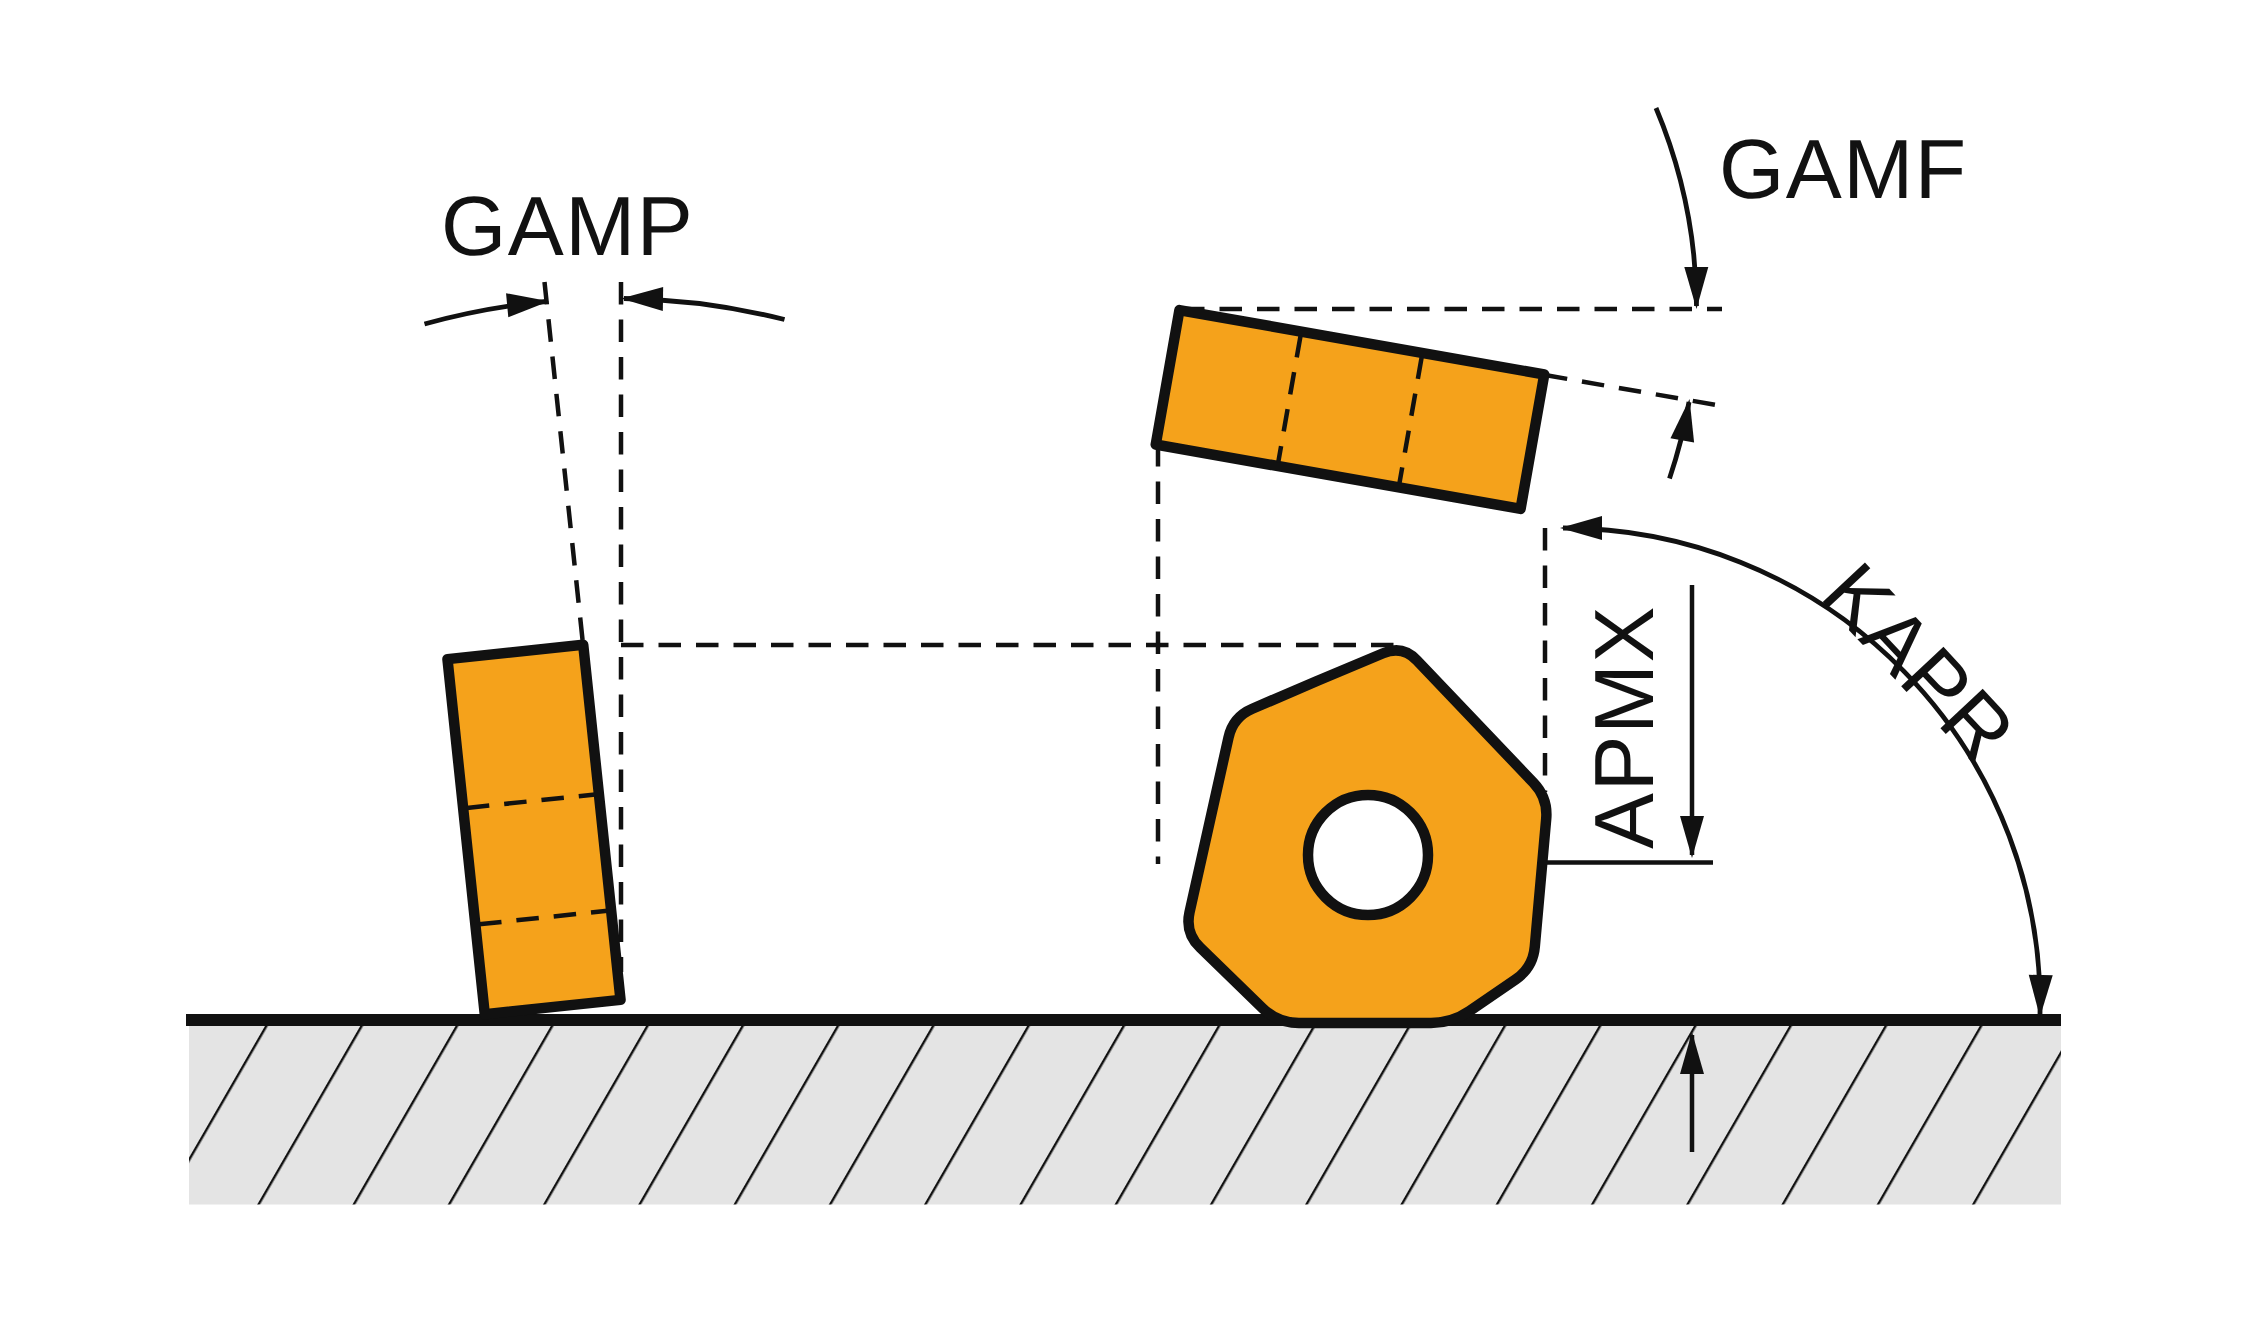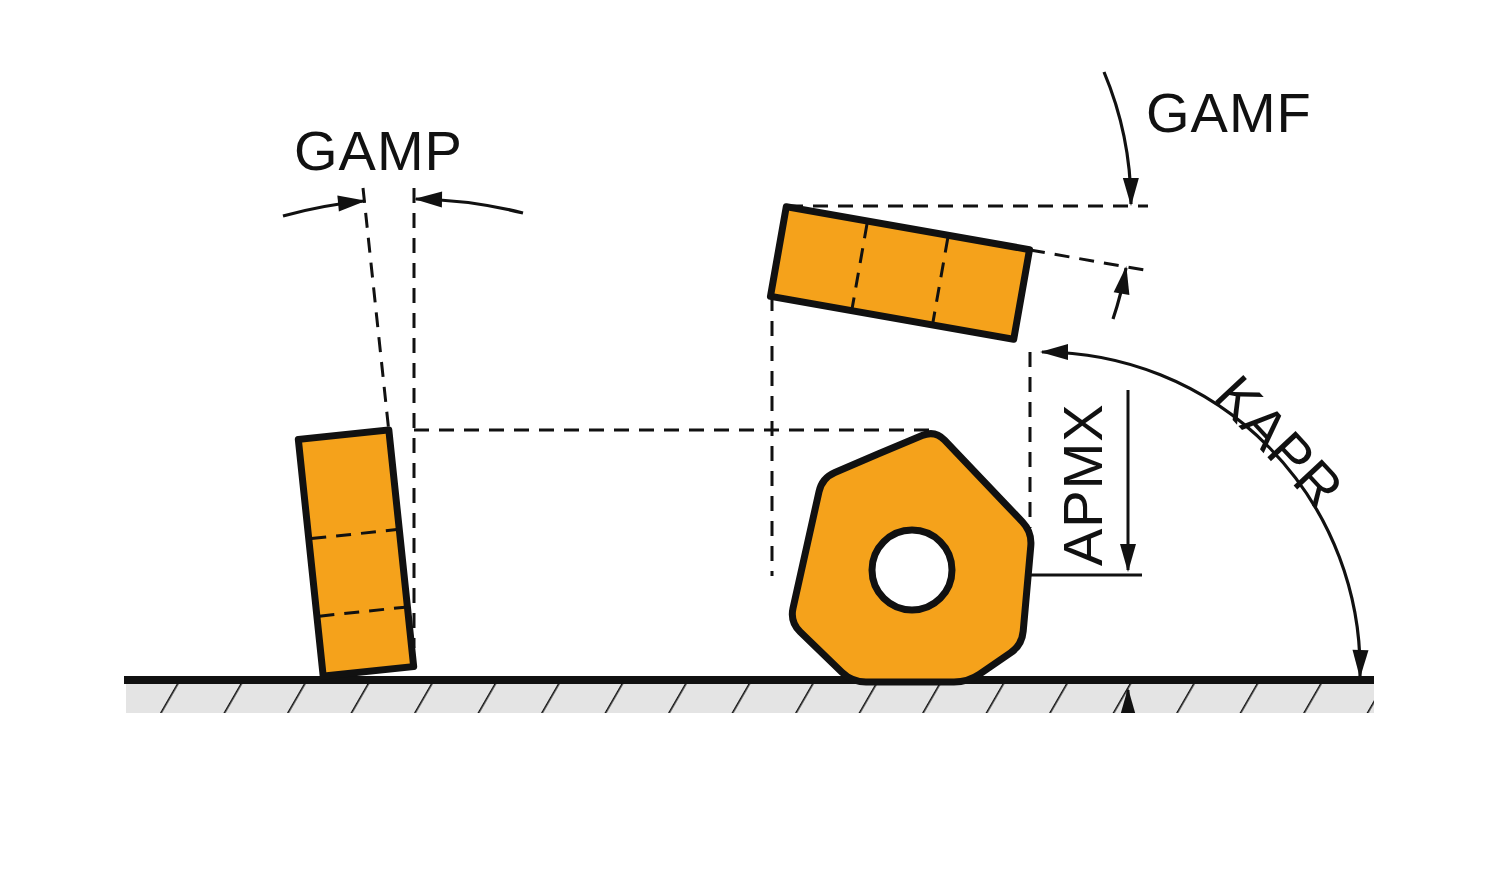--- a/index.html
+++ b/index.html
@@ -1,16 +1,16 @@
 <!DOCTYPE html>
 <html><head>
 <meta charset="utf-8">
 <style>
   html, body { margin: 0; padding: 0; background: #ffffff; }
-  .stage { position: relative; width: 1500px; height: 713px; background: #ffffff; overflow: hidden; }
+  .stage { position: relative; width: 1500px; height: 879px; background: #ffffff; overflow: hidden; }
   svg { display: block; }
   text {
     font-family: "Liberation Sans", sans-serif;
     font-size: 56px;
     font-weight: 400;
     fill: #111111;
     letter-spacing: 1px;
   }
   .dash { stroke: #111111; stroke-width: 3; fill: none; stroke-dasharray: 15 10; }
   .thin { stroke: #111111; stroke-width: 3; fill: none; }

